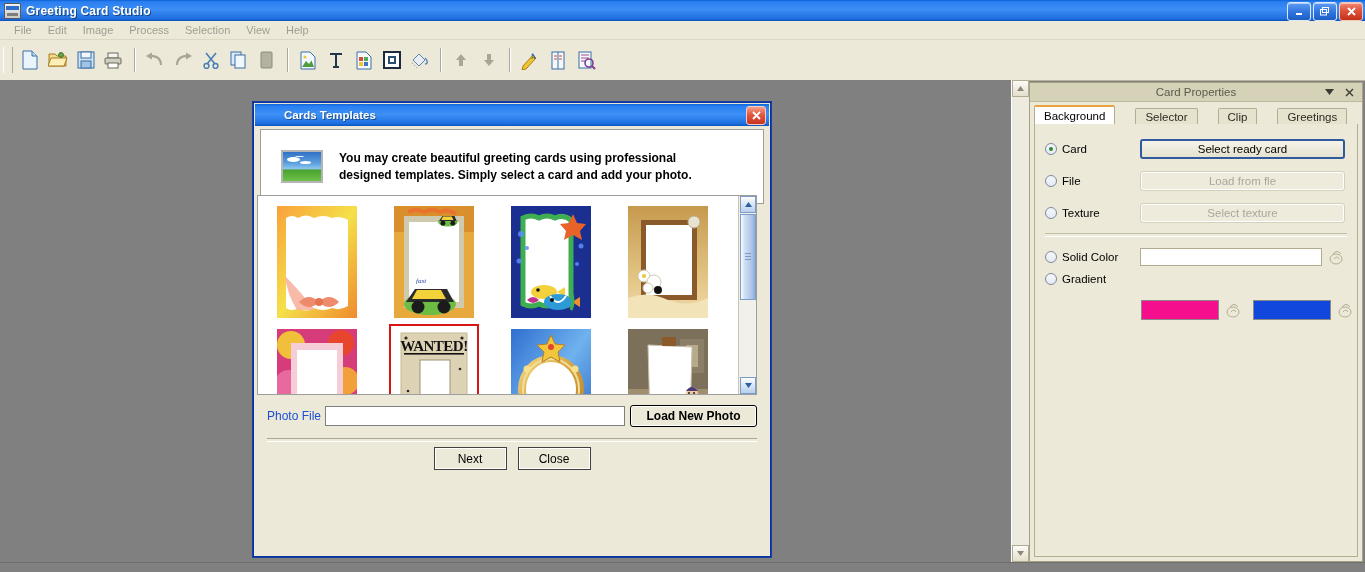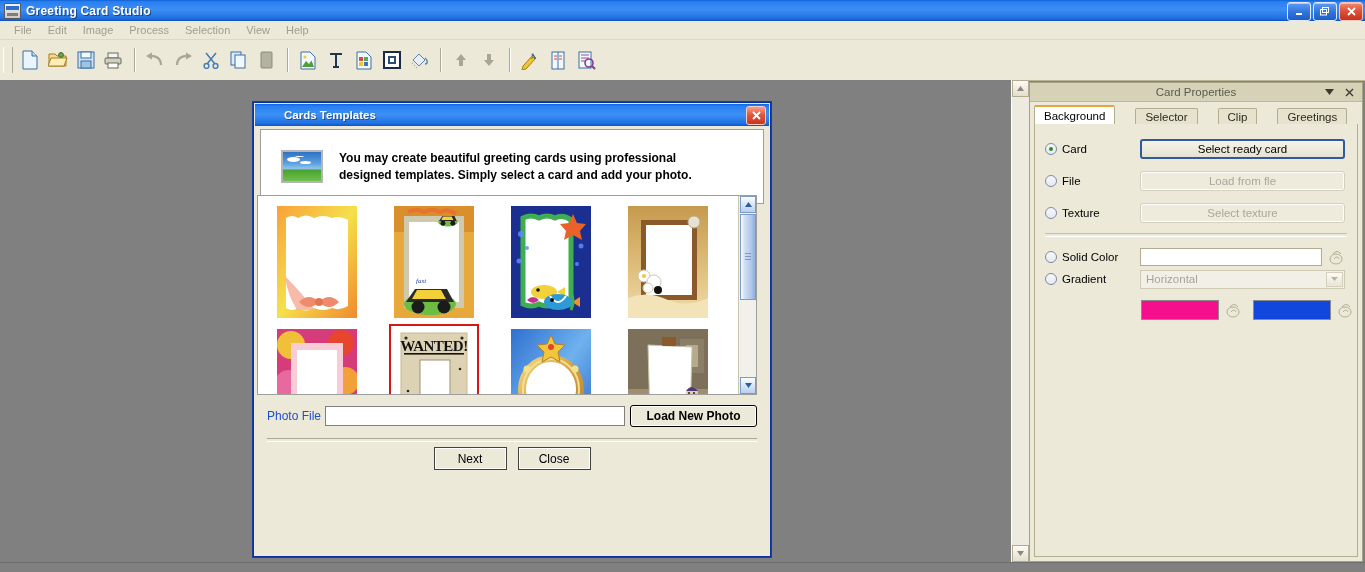--- a/index.html
+++ b/index.html
@@ -764,28 +764,20 @@
             <ellipse cx="8" cy="9" rx="6" ry="5" fill="none" stroke="#b3ae92"></ellipse>
             <path d="M5 4 q4 -5 8 0" fill="none" stroke="#b3ae92"></path>
             <path d="M6 9 q3 -4 5 0" fill="none" stroke="#b3ae92"></path>
           </svg>
         </span>
       </div>
 
       <div class="prow" style="">
         <span class="radio"></span>
         <span class="rlbl">Gradient</span>
-        <span class="combo">
-          <span>Horizontal</span>
-          <span class="arw">
-            <svg width="7" height="4" viewBox="0 0 7 4">
-                <path d="M0 0 H7 L3.5 4 z" fill="#b8b4a5"></path>
-              </svg>
-          </span>
-        </span>
       </div>
 
       <div class="grad-row">
         <span class="swatch" id="sw1" style="background: rgb(245, 15, 140);"></span>
         <span class="picker">
           <svg width="16" height="15" viewBox="0 0 16 15">
             <ellipse cx="8" cy="9" rx="6" ry="5" fill="none" stroke="#b3ae92"></ellipse>
             <path d="M5 4 q4 -5 8 0" fill="none" stroke="#b3ae92"></path>
             <path d="M6 9 q3 -4 5 0" fill="none" stroke="#b3ae92"></path>
           </svg>

